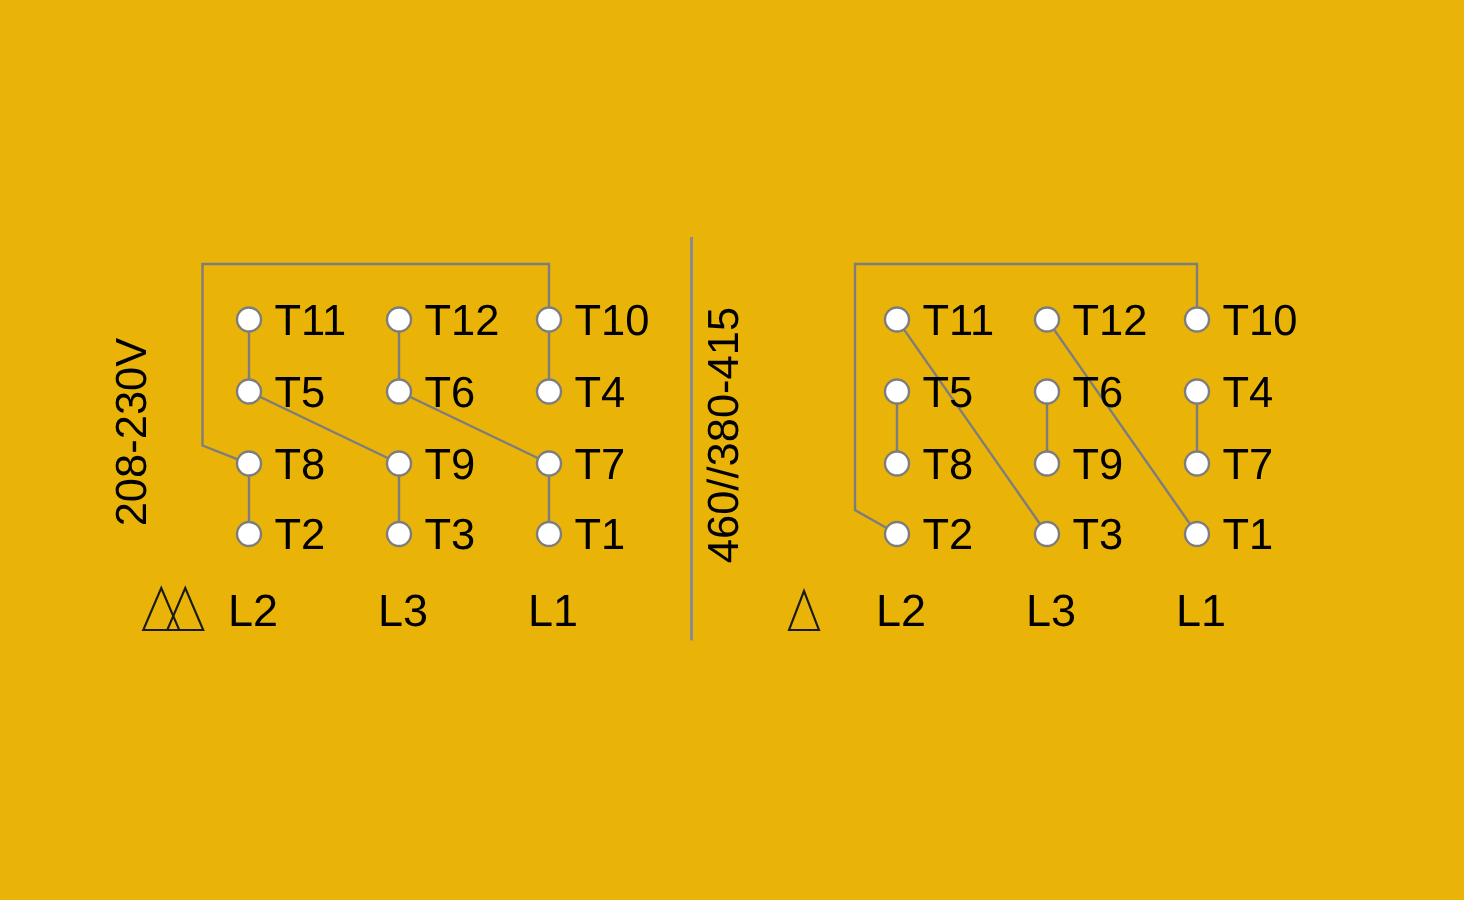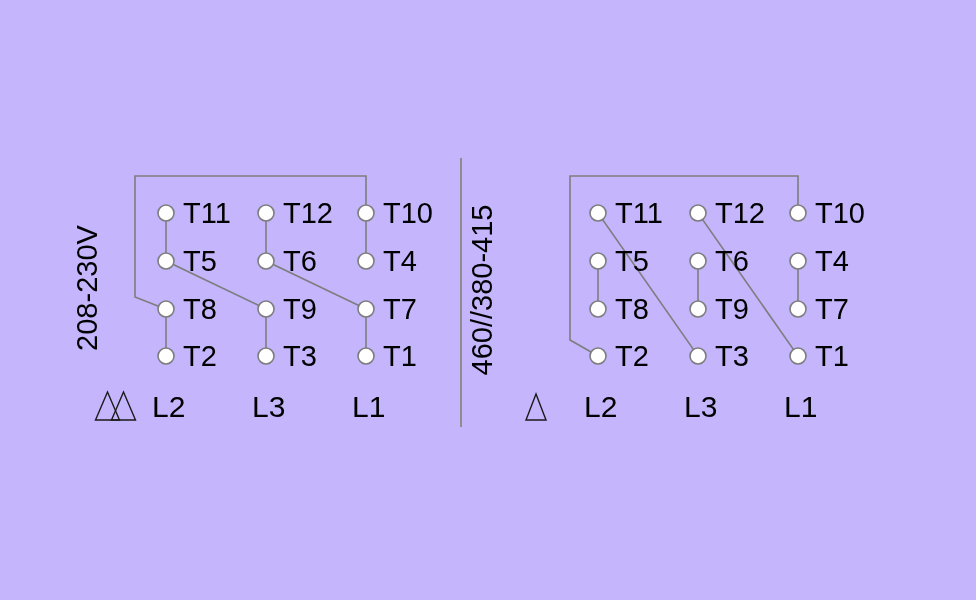--- a/index.html
+++ b/index.html
@@ -4,21 +4,21 @@
 <style>
   html, body {
     margin: 0;
     padding: 0;
     background: #ffffff;
   }
   .canvas {
     position: relative;
     width: 976px;
     height: 600px;
-    background: #c4b5fd;
+    background: #eab308;
     overflow: hidden;
     font-family: "Liberation Sans", sans-serif;
   }
   svg text {
     font-family: "Liberation Sans", sans-serif;
     fill: #000000;
   }
   .tlabel { font-size: 29px; }
   .llabel { font-size: 30px; }
   .vlabel { font-size: 29px; }

